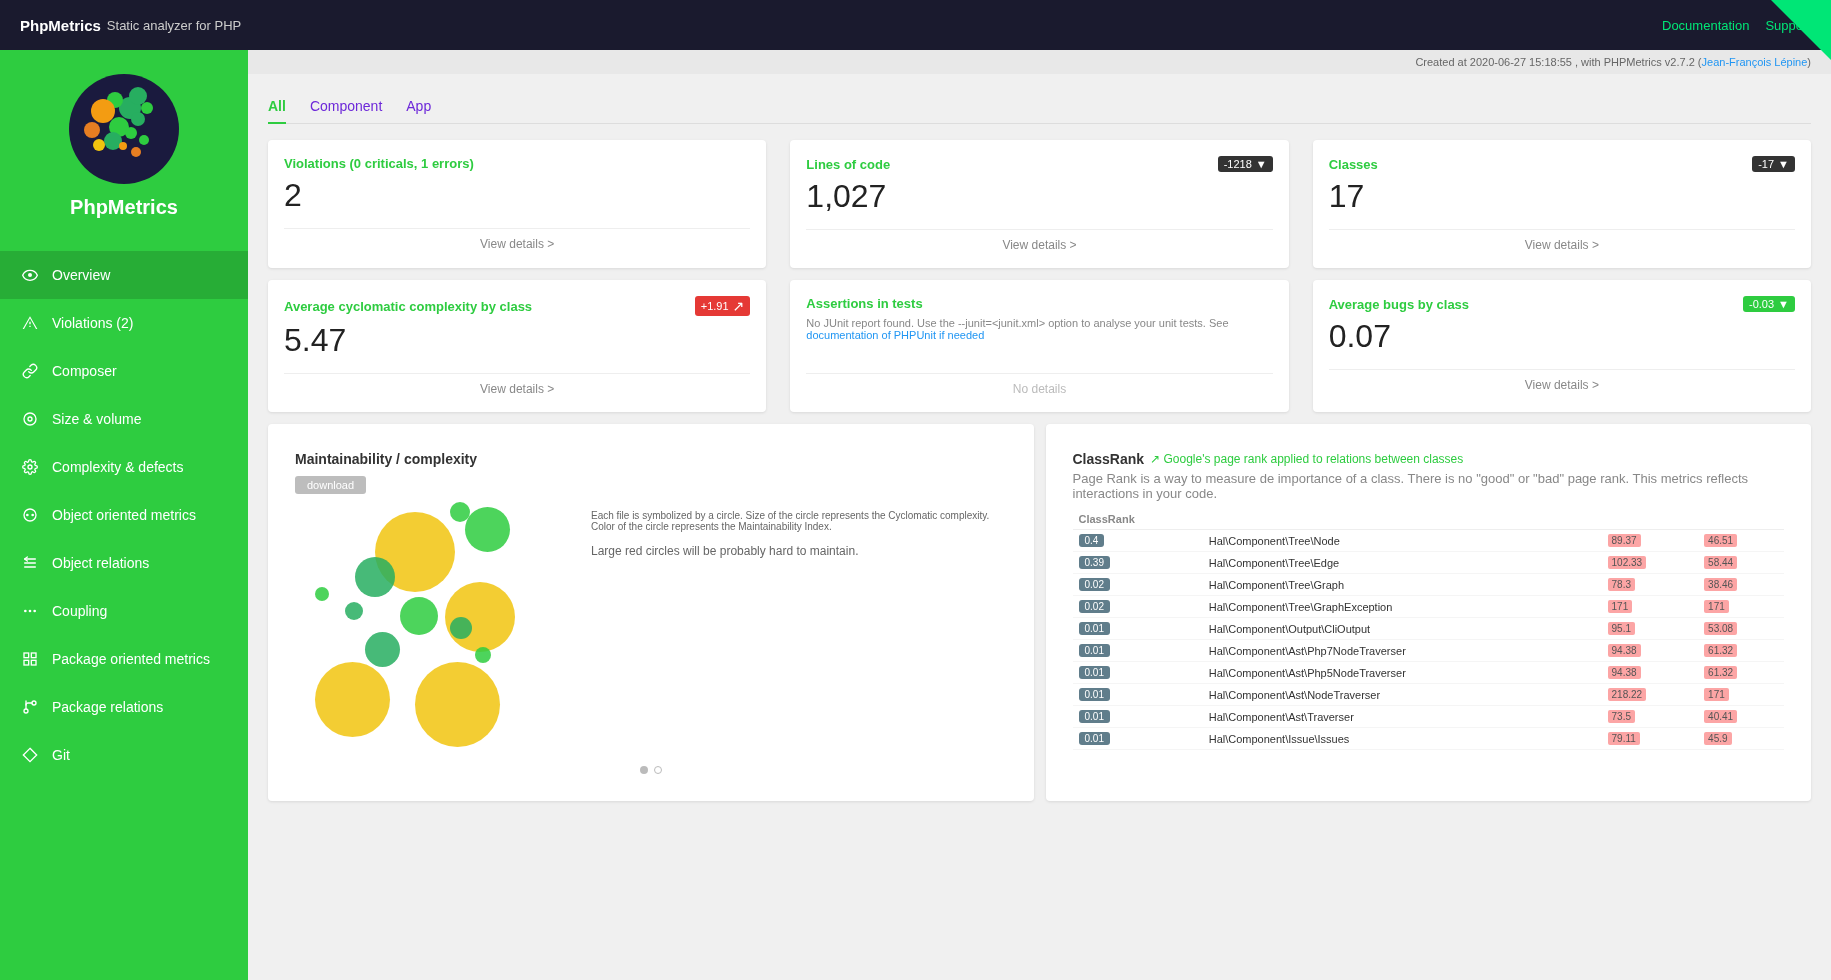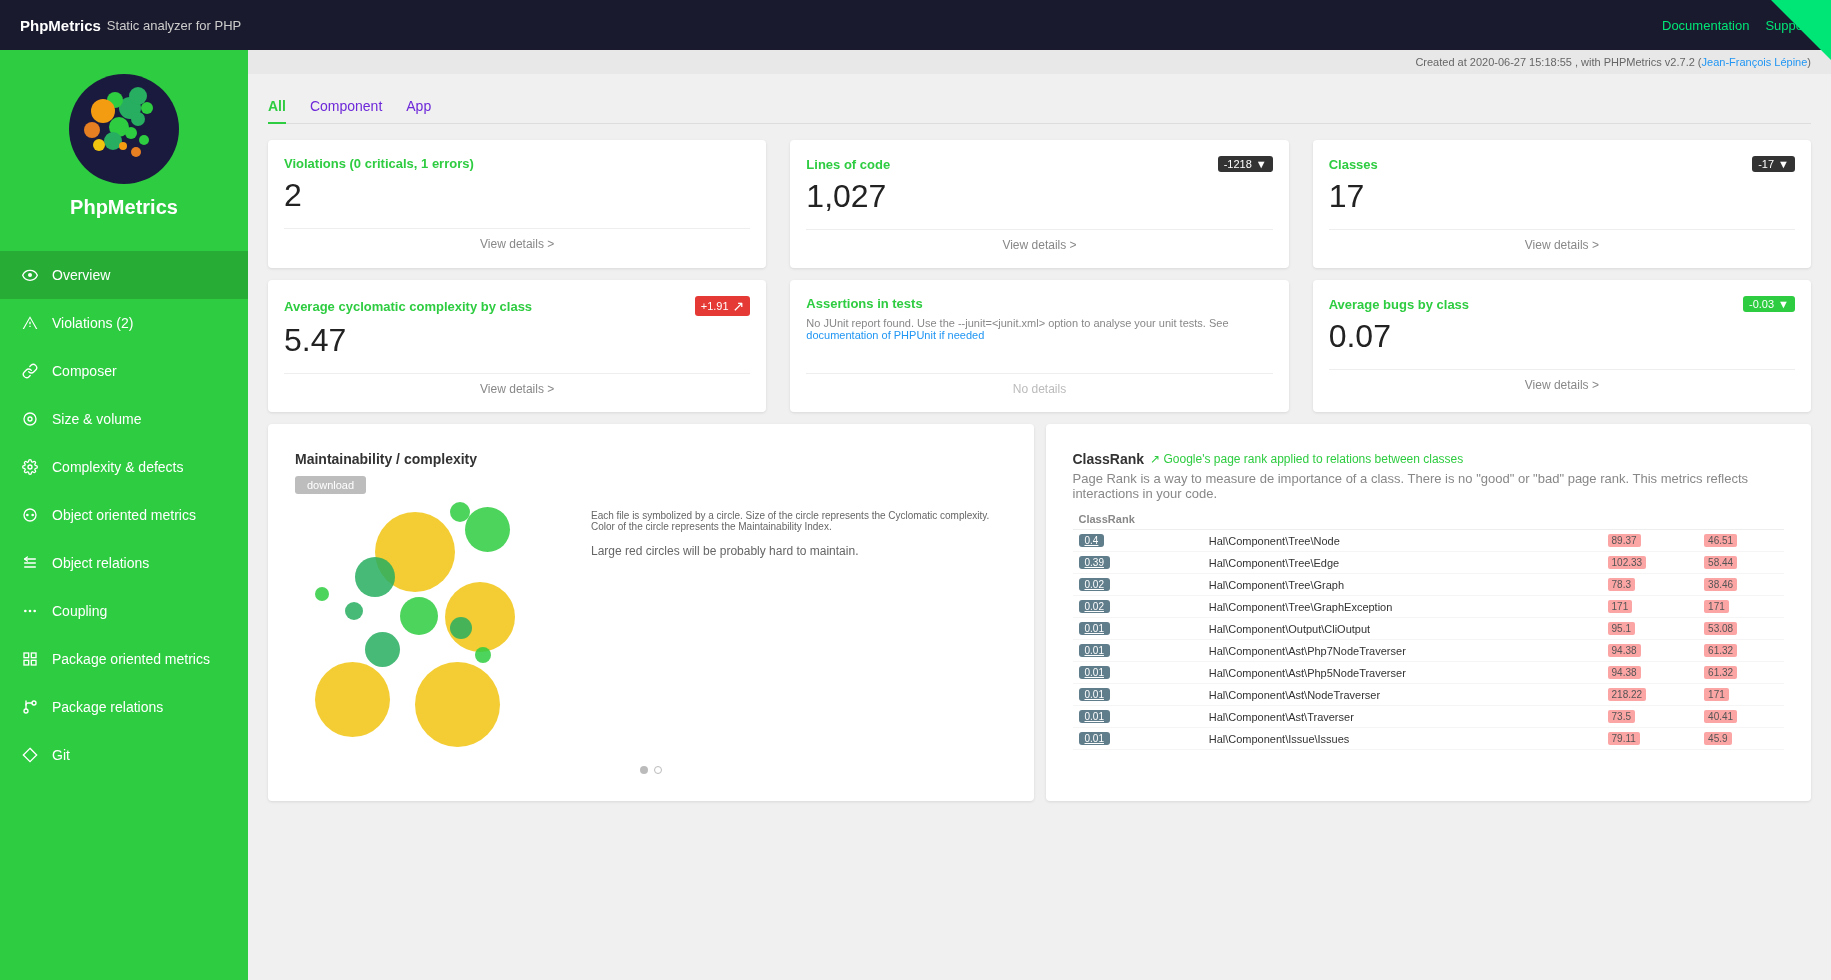--- a/index.html
+++ b/index.html
@@ -232,21 +232,20 @@
     .classrank-table { width: 100%; border-collapse: collapse; font-size: 11px; }
     .classrank-table th { text-align: left; padding: 4px 6px; color: #888; border-bottom: 1px solid #eee; position: sticky; top: 0; background: white; }
     .classrank-table td { padding: 4px 6px; border-bottom: 1px solid #f5f5f5; color: #333; }
     .rank-badge {
       background: #607d8b;
       color: white;
       padding: 1px 6px;
       border-radius: 3px;
       font-size: 10px;
       display: inline-block;
-      text-decoration: underline;
     }
     .num-badge {
       background: #fca5a5;
       color: #555;
       padding: 1px 4px;
       border-radius: 2px;
       font-size: 10px;
       display: inline-block;
     }
   </style>

